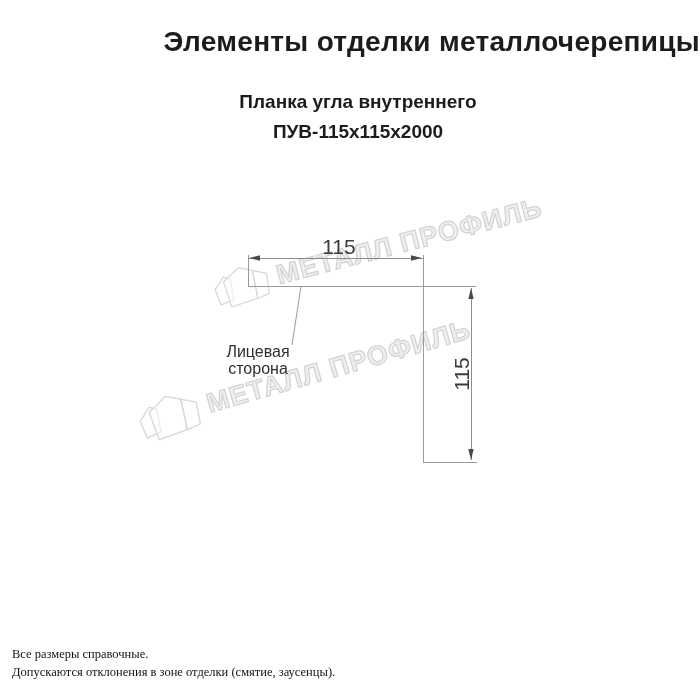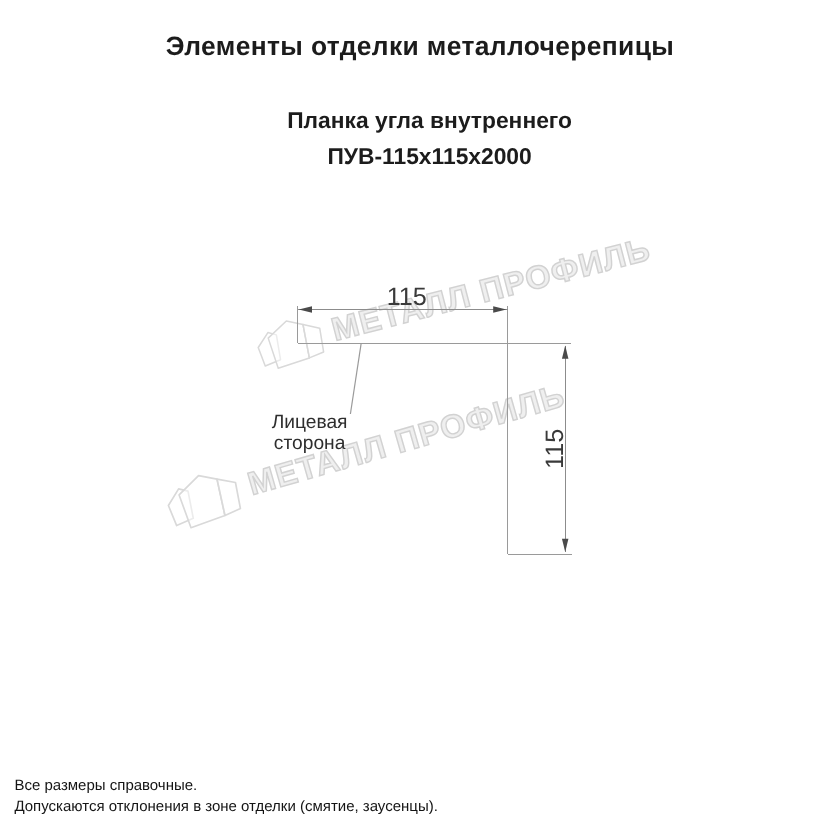--- a/index.html
+++ b/index.html
@@ -9,22 +9,22 @@
     height: 700px;
     background: #ffffff;
     overflow: hidden;
     font-family: "Liberation Sans", sans-serif;
     color: #1a1a1a;
   }
   .page-title {
     position: absolute;
     top: 26px; left: 0;
     width: 700px;
-    text-align: center;
-    font-size: 22px;
+    text-align: right;
+    font-size: 28px;
     font-weight: bold;
     color: #1c1c1c;
     letter-spacing: 0.3px;
   }
   .subtitle {
     position: absolute;
     top: 90px; left: 8px;
     width: 700px;
     text-align: center;
     font-weight: bold;
@@ -63,20 +63,21 @@
 
   .drawing-svg { position: absolute; left: 0; top: 0; }
   .drawing-svg text { font-family: "Liberation Sans", sans-serif; }
 
   .footer {
     position: absolute;
     left: 12px; top: 645px;
     font-size: 12.5px;
     line-height: 18px;
     color: #141414;
+    font-family: Liberation Serif, serif;
   }
 </style>
 </head>
 <body>
 
 <div class="page">
 
   <div class="watermark wm-upper">
     <span class="wm-logo">
       <svg width="60" height="48" viewBox="0 0 66 52" fill="rgba(255,255,255,0.5)" stroke="#d9d9d9" stroke-width="1.4" stroke-linejoin="round">

